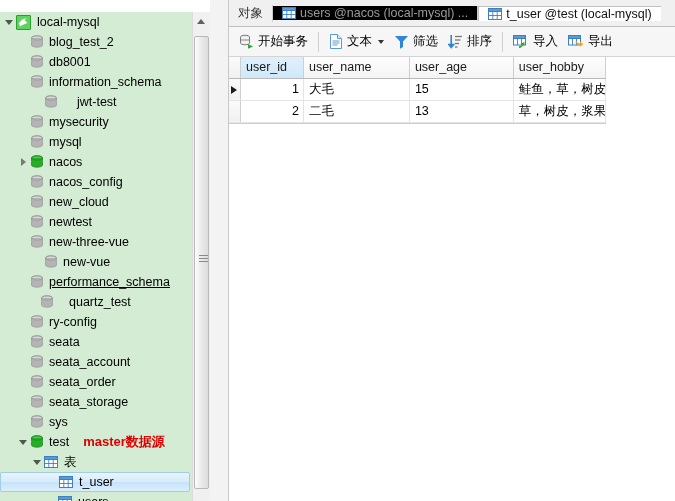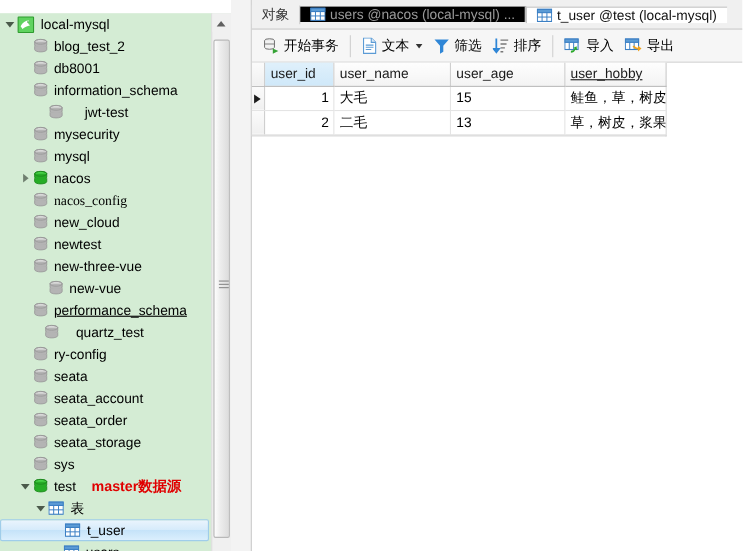--- a/index.html
+++ b/index.html
@@ -315,21 +315,21 @@
         <div class="tree-row" style="padding-left:18px;">
           <span class="arrow closed"></span>
           <svg class="ico db-ico" viewBox="0 0 14 15">
             <ellipse cx="7" cy="3" rx="5.5" ry="2.2" fill="#48d148" stroke="#1e8a1e" stroke-width="0.8"></ellipse>
             <path d="M1.5 3 v3 a5.5 2.2 0 0 0 11 0 V3" fill="#27ad27" stroke="#1e8a1e" stroke-width="0.8"></path>
             <path d="M1.5 7 v3 a5.5 2.2 0 0 0 11 0 V7" fill="#27ad27" stroke="#1e8a1e" stroke-width="0.8"></path>
             <ellipse cx="7" cy="3" rx="5.5" ry="2.2" fill="none" stroke="#1e8a1e" stroke-width="0.8"></ellipse>
           </svg>
           <span class="label">nacos</span>
         </div>
-        <div class="tree-row" style="padding-left:18px;font-family:Liberation Serif, serif;">
+        <div class="tree-row" style="padding-left:18px;">
           <span class="arrow"></span>
           <svg class="ico db-ico" viewBox="0 0 14 15">
             <ellipse cx="7" cy="3" rx="5.5" ry="2.2" fill="#d8d8d8" stroke="#9a9a9a" stroke-width="0.8"></ellipse>
             <path d="M1.5 3 v3 a5.5 2.2 0 0 0 11 0 V3" fill="#b4b4b4" stroke="#9a9a9a" stroke-width="0.8"></path>
             <path d="M1.5 7 v3 a5.5 2.2 0 0 0 11 0 V7" fill="#b4b4b4" stroke="#9a9a9a" stroke-width="0.8"></path>
             <ellipse cx="7" cy="3" rx="5.5" ry="2.2" fill="none" stroke="#9a9a9a" stroke-width="0.8"></ellipse>
           </svg>
           <span class="label">nacos_config</span>
         </div>
         <div class="tree-row" style="padding-left:18px;">
@@ -604,21 +604,21 @@
       </div>
 
     <div id="grid">
       <table>
         <thead>
           <tr>
             <th class="ind"></th>
           <th class="sel-col" style="width: 60px;">user_id</th>
               <th style="width: 101px;">user_name</th>
               <th style="width: 99px;">user_age</th>
-              <th style="width: 88px; text-decoration: underline;">user_hobby</th>
+              <th style="width: 88px;">user_hobby</th>
             </tr>
         </thead>
         <tbody>
             <tr>
               <td class="ind">
                 <span class="rowmark"></span>
               </td>
               <td class="num" style="width:77px">1</td>
               <td class="" style="width:101px">大毛</td>
               <td class="" style="width:99px">15</td>

